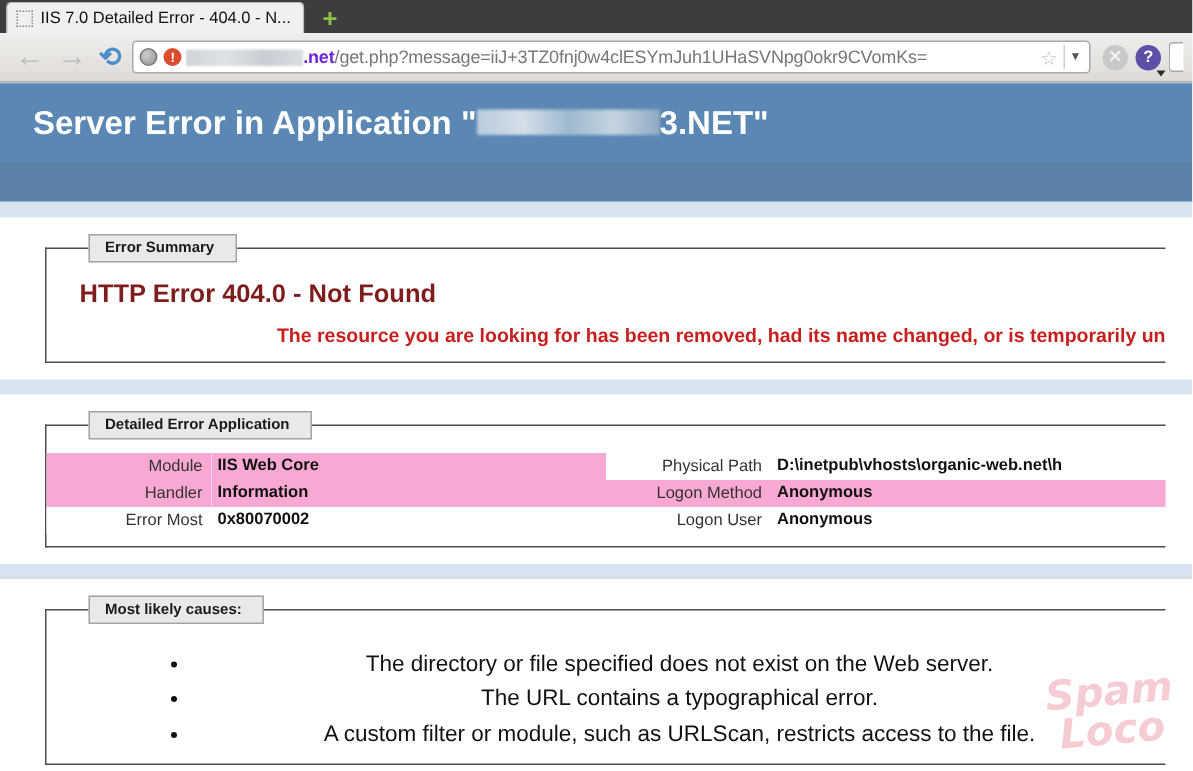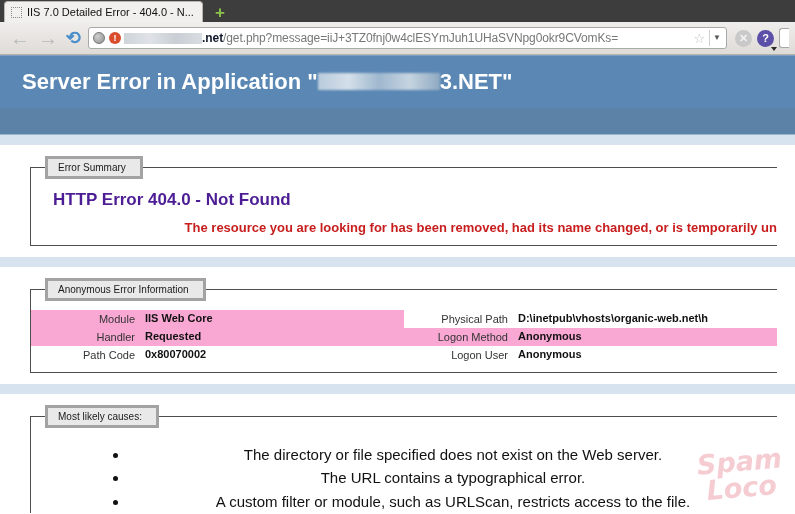--- a/index.html
+++ b/index.html
@@ -122,21 +122,21 @@
   }
   #url-text {
     font-size: 12px;
     color: #777;
     white-space: nowrap;
     overflow: hidden;
     flex: 1 1 auto;
     min-width: 0;
     letter-spacing: -0.1px;
   }
-  #url-text b { color: #0f172a; font-weight: bold; }
+  #url-text b { color: #6d28d9; font-weight: bold; }
   #bookmark-star { color: #bfbfbf; font-size: 13px; flex: 0 0 auto; padding: 0 2px; }
   #url-dropdown {
     color: #555; font-size: 8px; flex: 0 0 auto; padding: 0 3px;
     border-left: 1px solid #cfcfcf; margin-left: 2px; line-height: 16px;
   }
   #stop-button {
     width: 17px; height: 17px; border-radius: 50%;
     background: #c9c9c9; color: #f2f2f2;
     font-size: 11px; font-weight: bold; line-height: 17px;
     text-align: center; margin: 0 5px 0 8px; flex: 0 0 auto;
@@ -201,29 +201,29 @@
   }
   fieldset.box {
     border: 1px solid #4d4d4d;
     border-right: none;
     margin: 0;
     padding: 6px 0 8px 0;
     background: #ffffff;
   }
   fieldset.box > legend {
     background: #e9e9e9;
-    border: 3px solid #a3a3a3;
+    border: 1px solid #a3a3a3;
     font-size: 10px;
-    font-weight: normal;
+    font-weight: bold;
     color: #1a1a1a;
     padding: 3px 14px 3px 10px;
-    margin-left: 14px;
+    margin-left: 28px;
   }
   #error-code-heading {
-    color: #4c1d95;
+    color: #7f1d1d;
     font-size: 17px;
     font-weight: bold;
     margin: 5px 0 0 22px;
   }
   #error-description {
     color: #c81e1e;
     font-size: 13px;
     font-weight: bold;
     margin: 10px 0 2px 22px;
     white-space: nowrap;
@@ -349,36 +349,36 @@
           <div id="error-description">The resource you are looking for has been removed, had its name changed, or is temporarily un</div>
         </fieldset>
       </div>
     </div>
 
     <div class="section-gap"></div>
 
     <div class="panel">
       <div class="panel-inner">
         <fieldset class="box">
-          <legend>Anonymous Error Information</legend>
+          <legend>Detailed Error Application</legend>
 
           <div id="details-columns">
 
             <table class="detail-table">
               <tbody>
                 <tr class="odd">
                   <td class="detail-label left-pad">Module</td>
                   <td class="detail-value">IIS Web Core</td>
                 </tr>
                 <tr class="odd">
                   <td class="detail-label left-pad">Handler</td>
-                  <td class="detail-value">Requested</td>
+                  <td class="detail-value">Information</td>
                 </tr>
                 <tr class="even">
-                  <td class="detail-label left-pad">Path Code</td>
+                  <td class="detail-label left-pad">Error Most</td>
                   <td class="detail-value">0x80070002</td>
                 </tr>
               </tbody>
             </table>
 
             <table class="detail-table">
               <tbody>
                 <tr class="even">
                   <td class="detail-label">Physical Path</td>
                   <td class="detail-value">D:\inetpub\vhosts\organic-web.net\h</td>

